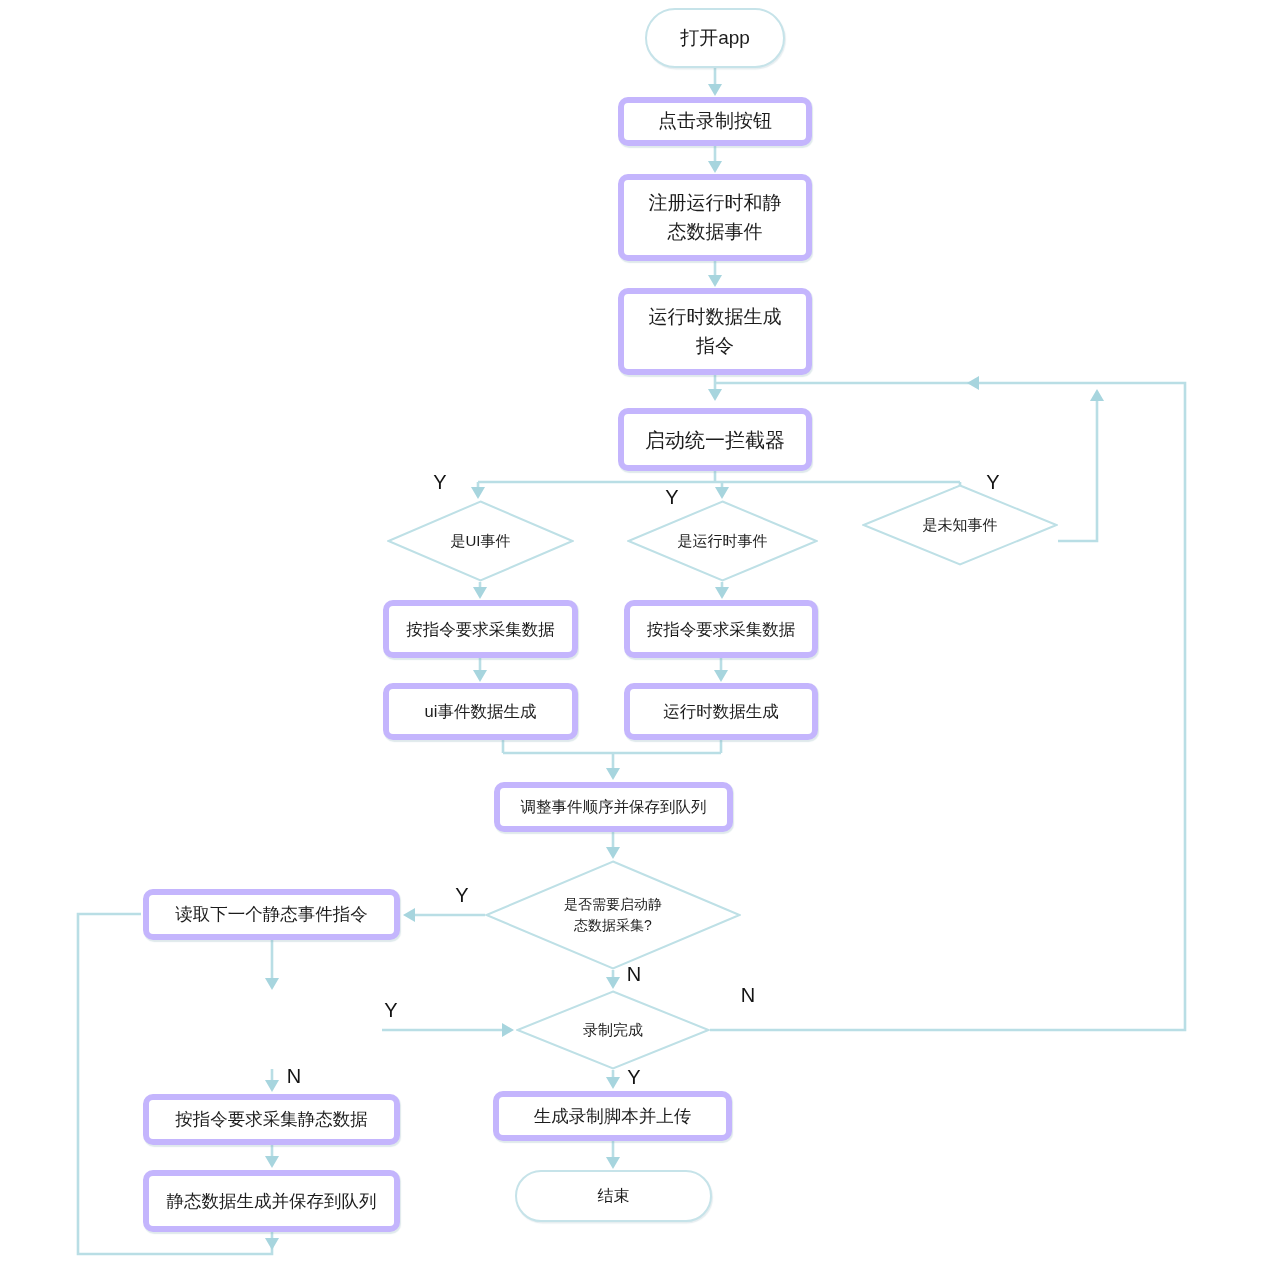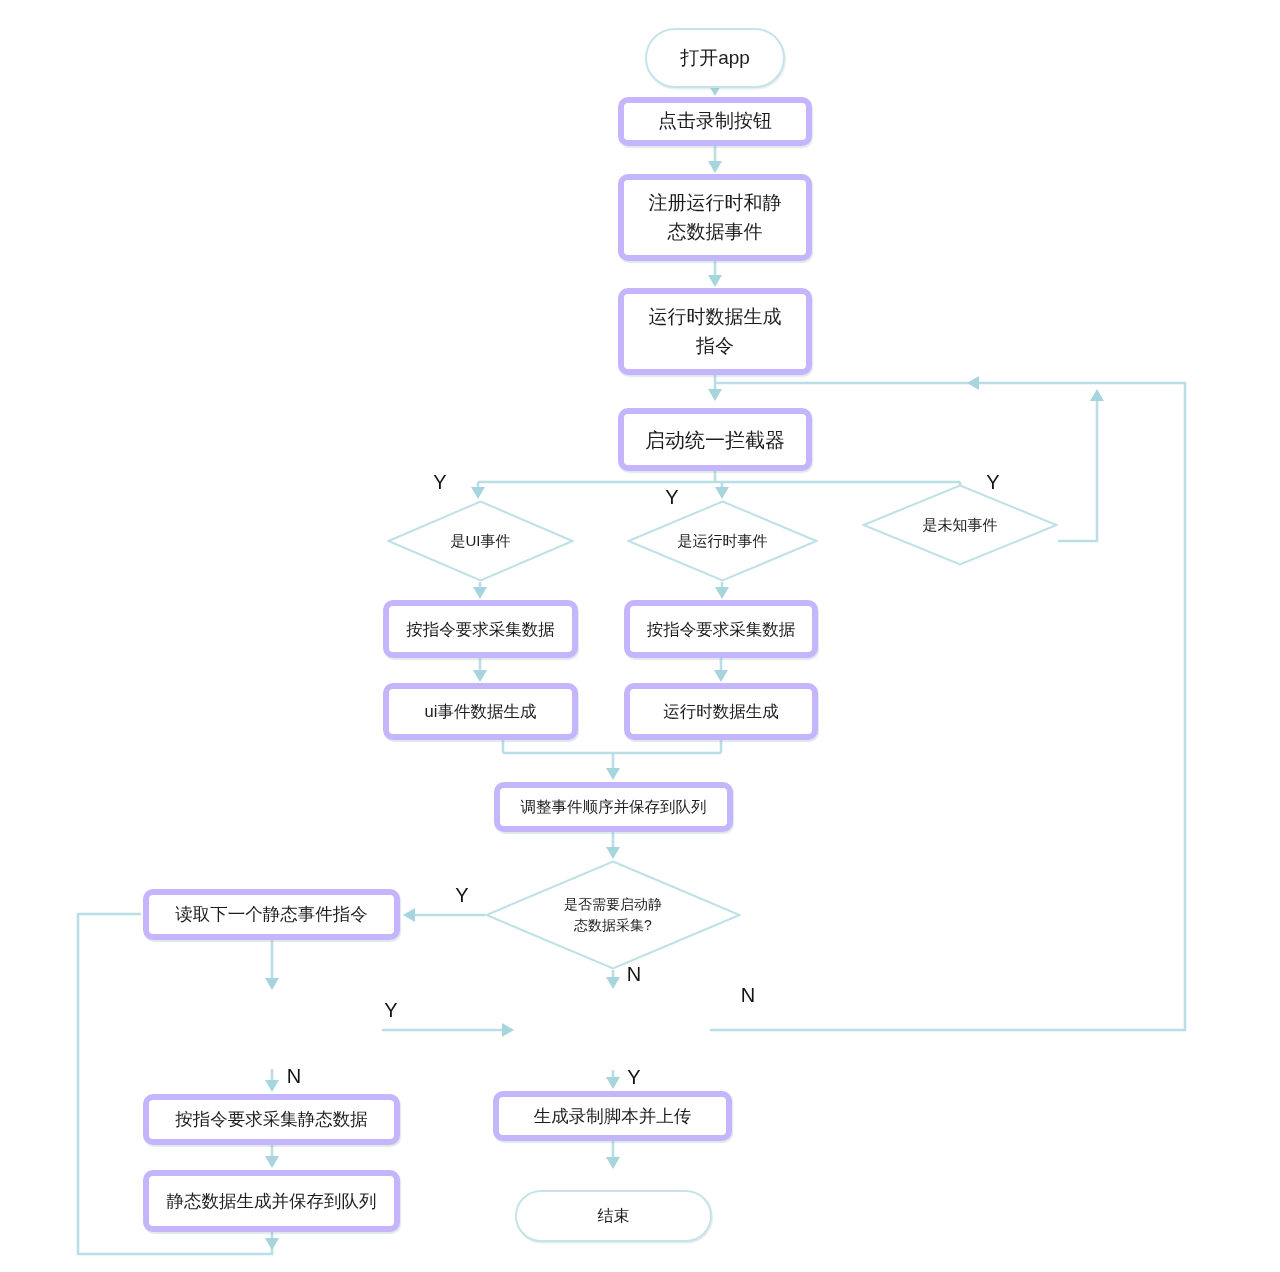--- a/index.html
+++ b/index.html
@@ -42,21 +42,20 @@
   .rect {
     background: #ffffff;
     border: 6px solid #c4b5fd;
     border-radius: 10px;
     box-shadow: 1px 1.5px 1px rgba(140,175,185,0.28);
   }
   .stadium {
     background: #ffffff;
     border: 2.5px solid #c6e3e9;
     box-shadow: 1px 1.5px 1px rgba(140,175,185,0.22);
-    margin-top: 20px;
   }
   .diamond {
     background: transparent;
     border: none;
   }
   .diamond svg {
     position: absolute;
     left: 0; top: 0;
   }
   .diamond svg polygon {
@@ -247,20 +246,26 @@
 
   <div class="node diamond" style="left:485px;top:860px;width:256px;height:110px;font-size:14px">
     <svg width="256" height="110">
         <polygon points="128,1.5 254.5,55 128,108.5 1.5,55"></polygon>
       </svg>
     <span class="nlabel">是否需要启动静
 态数据采集?</span>
   </div>
 
 
+  <div class="node diamond" style="left:516px;top:990px;width:194px;height:80px;font-size:15px">
+    <svg width="194" height="80">
+        <polygon points="97,1.5 192.5,40 97,78.5 1.5,40"></polygon>
+      </svg>
+    <span class="nlabel">录制完成</span>
+  </div>
 
   <div class="node rect" style="left:143px;top:1094px;width:257px;height:51px;font-size:17.5px">
     <span class="nlabel">按指令要求采集静态数据</span>
   </div>
 
   <div class="node rect" style="left:143px;top:1170px;width:257px;height:62px;font-size:17.5px">
     <span class="nlabel">静态数据生成并保存到队列</span>
   </div>
 
   <div class="node rect" style="left:493px;top:1091px;width:239px;height:50px;font-size:17.5px">

